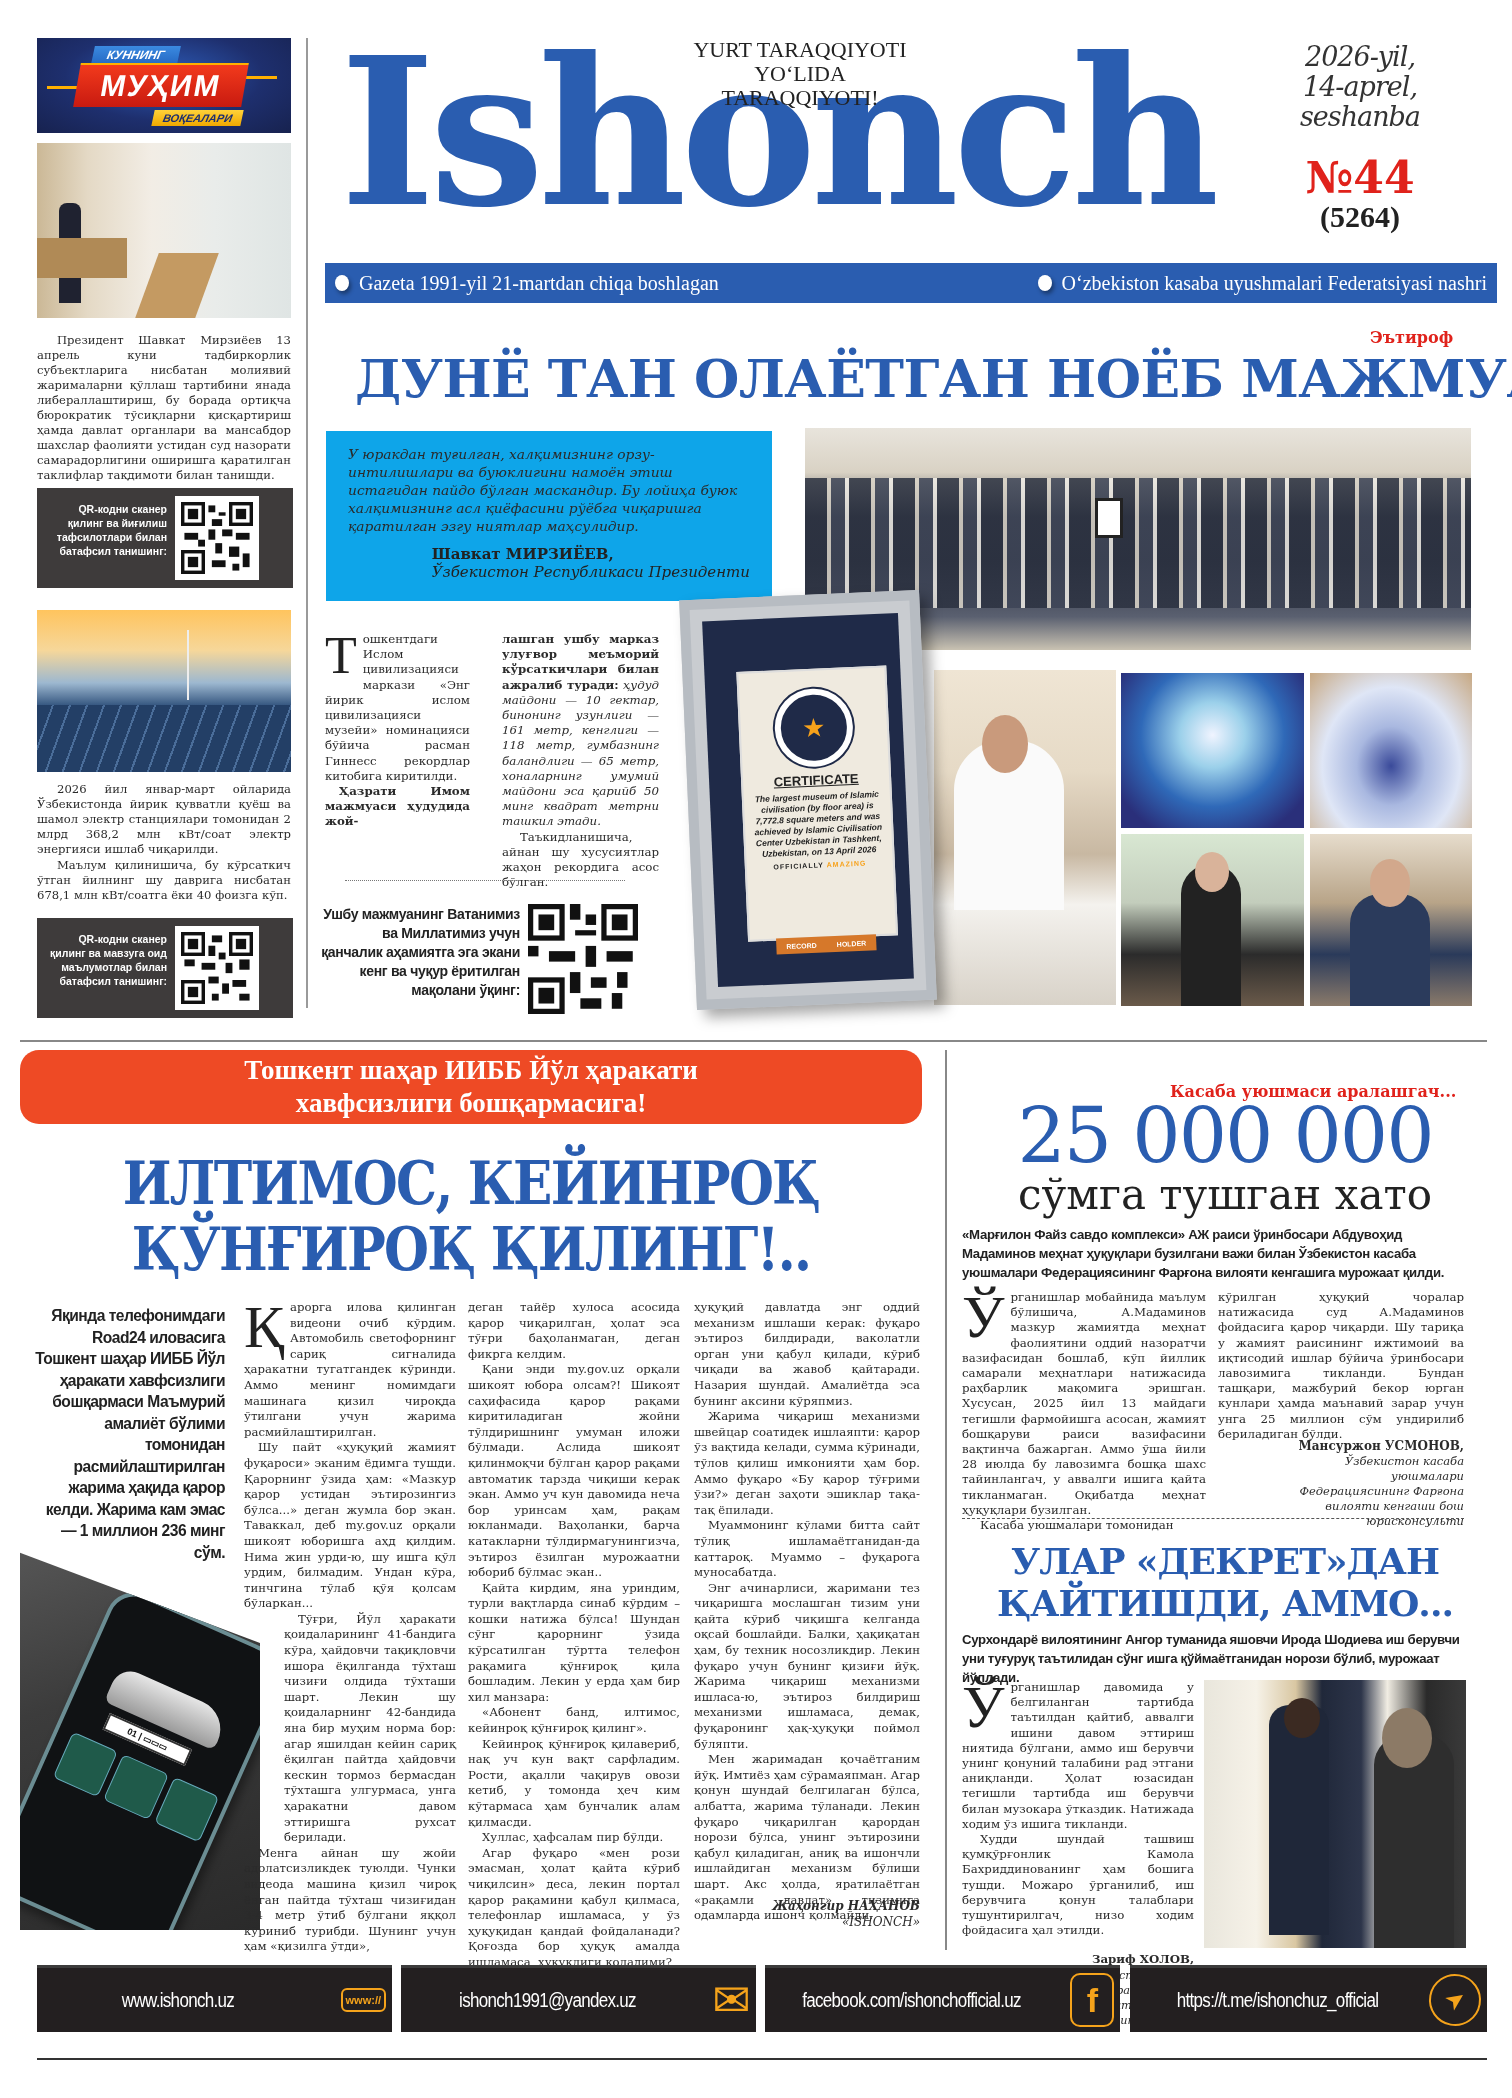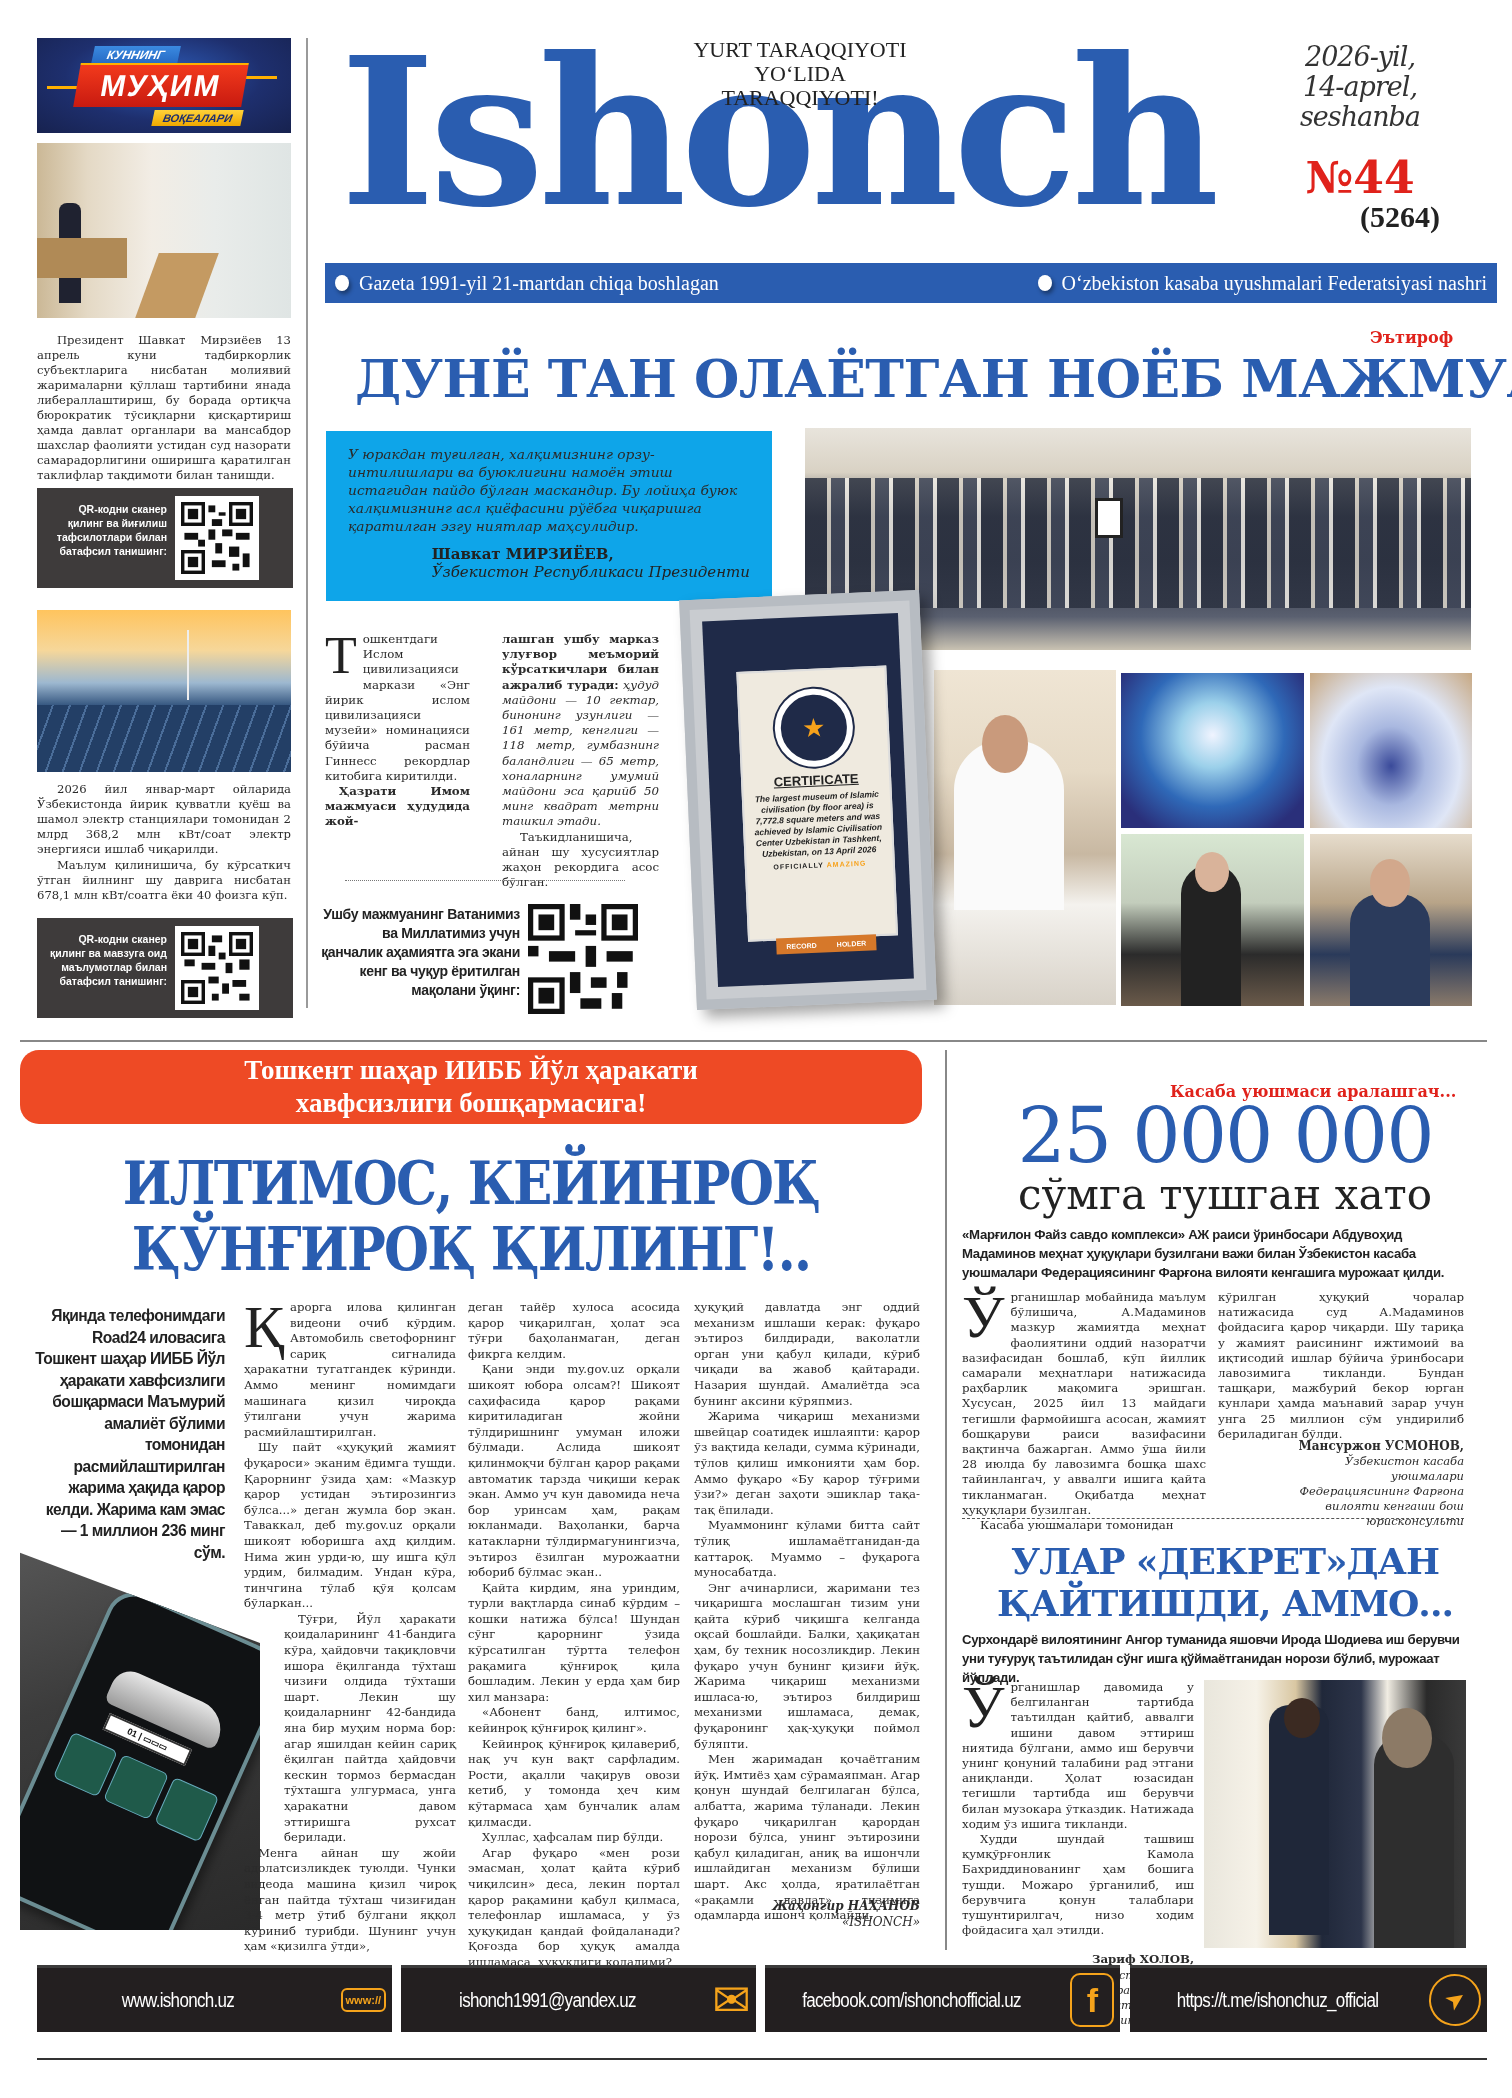--- a/index.html
+++ b/index.html
@@ -21,21 +21,21 @@
   .qr-box { position: absolute; left: 37px; width: 256px; height: 100px; background: #3e3b3b; }
   .qr-box .cap { position: absolute; left: 10px; top: 14px; width: 120px; text-align: right; color: #fff; font: bold 10.5px "Liberation Sans", sans-serif; line-height: 14px; }
   .qr { position: absolute; background: #fff; }
   .qr svg { width: 100%; height: 100%; }
 
   
   .logo { left: 340px; top: 30px; font-family: "DejaVu Serif", serif; font-weight: bold; font-size: 204px; line-height: 1; color: #2a5db0; letter-spacing: -6px; }
   .slogan { left: 650px; top: 38px; width: 300px; text-align: center; font: 22px "Liberation Serif", serif; color: #222; line-height: 24px; }
   .dateblk { left: 1280px; top: 42px; width: 160px; text-align: center; font: italic 27px "DejaVu Serif", serif; color: #333; line-height: 30px; letter-spacing: -1px; }
   .issue { left: 1280px; top: 152px; width: 160px; text-align: center; font: bold 44px "DejaVu Serif", serif; color: #e0221b; }
-  .issue2 { left: 1280px; top: 200px; width: 160px; text-align: right; font: bold 30px "Liberation Serif", serif; color: #222; }
+  .issue2 { left: 1280px; top: 200px; width: 160px; text-align: center; font: bold 30px "Liberation Serif", serif; color: #222; }
   .bluebar { left: 325px; top: 263px; width: 1172px; height: 40px; background: #2a5db0; color: #fff; font: 20px "Liberation Serif", serif; display: flex; align-items: center; }
   .bluebar .dot { width: 14px; height: 16px; background: #fff; border-radius: 50%; margin: 0 10px 0 10px; box-shadow: 2px 3px 4px rgba(0,0,0,.4); }
 
   
   .kicker1 { left: 1370px; top: 328px; font: bold 16px "DejaVu Serif", serif; color: #e0221b; }
   .headline1 { left: 355px; top: 348px; width: 1090px; font: bold 52px "DejaVu Serif", serif; color: #2a5db0; letter-spacing: -0.5px; white-space: nowrap; }
   .quote-box { left: 326px; top: 431px; width: 446px; height: 170px; background: #0ea5e9; }
   .quote-box .qt { position: absolute; left: 22px; top: 14px; width: 400px; font: italic 13.8px "DejaVu Serif", serif; line-height: 18px; color: #2a2a2a; }
   .quote-box .sig { position: absolute; right: 22px; top: 114px; text-align: left; font-size: 15px; line-height: 18px; }
   .col-text { position: absolute; font-size: 11.8px; line-height: 15.2px; text-align: justify; color: #2b2b2b; }

